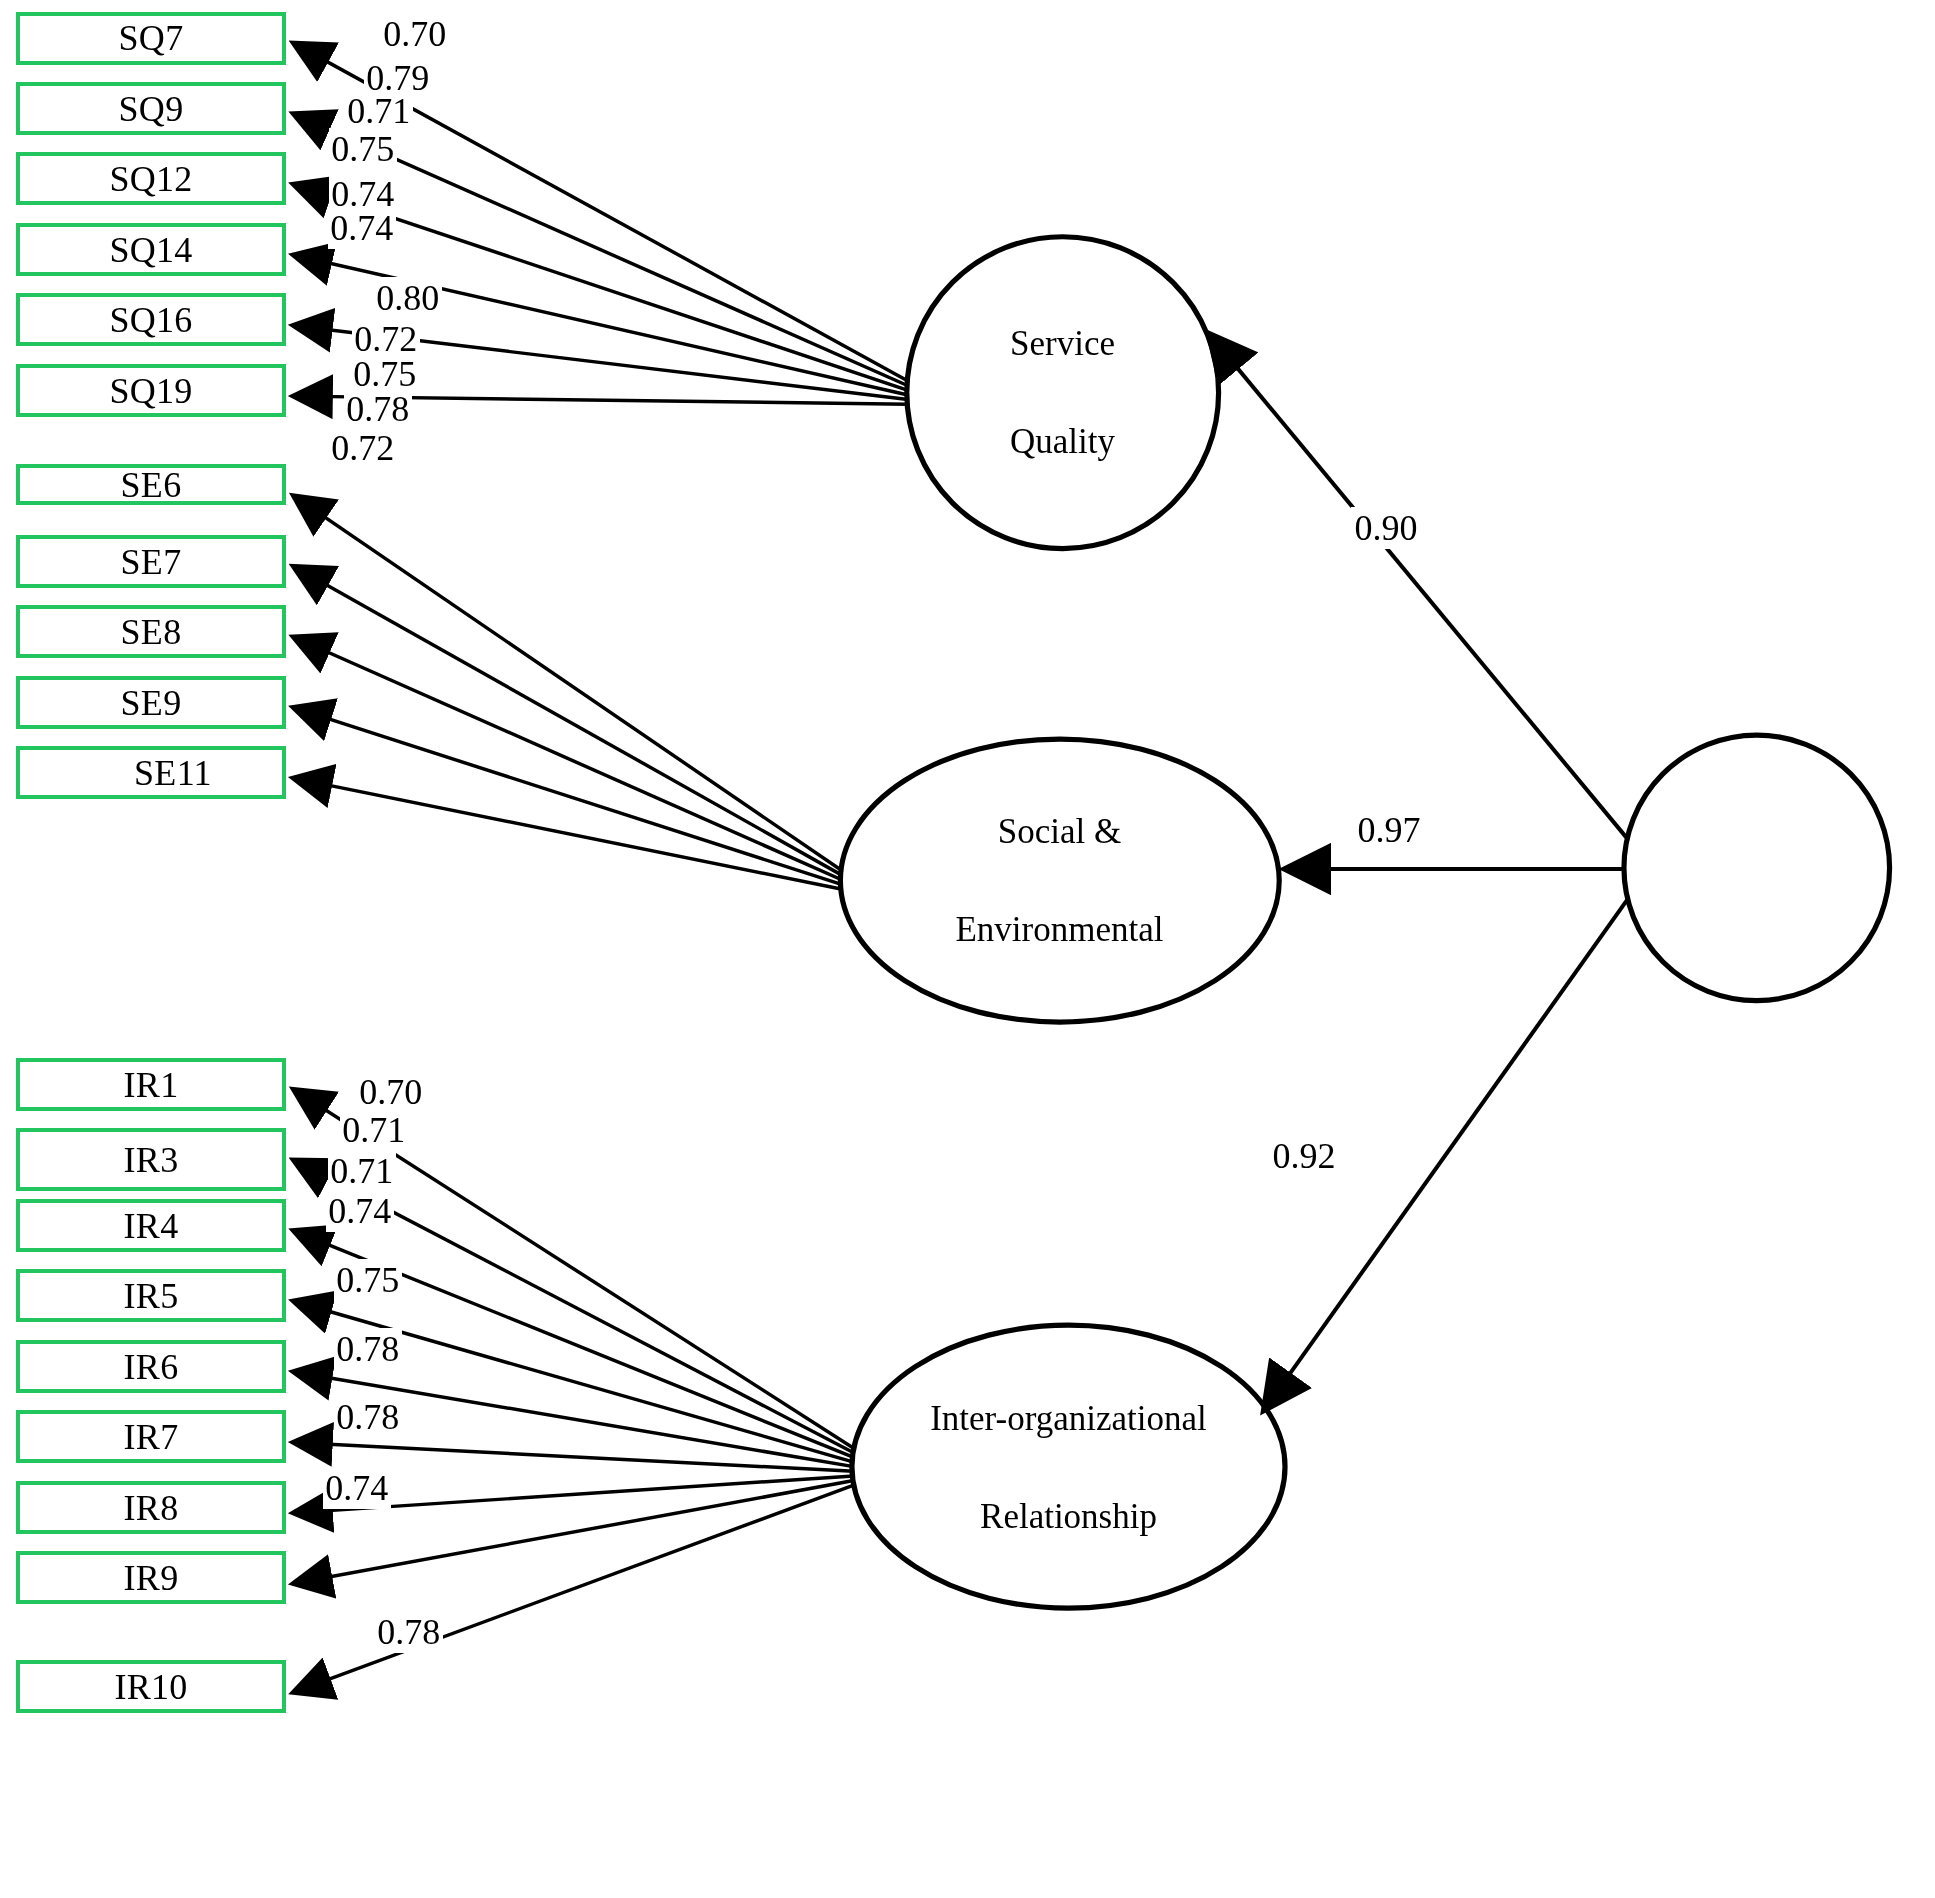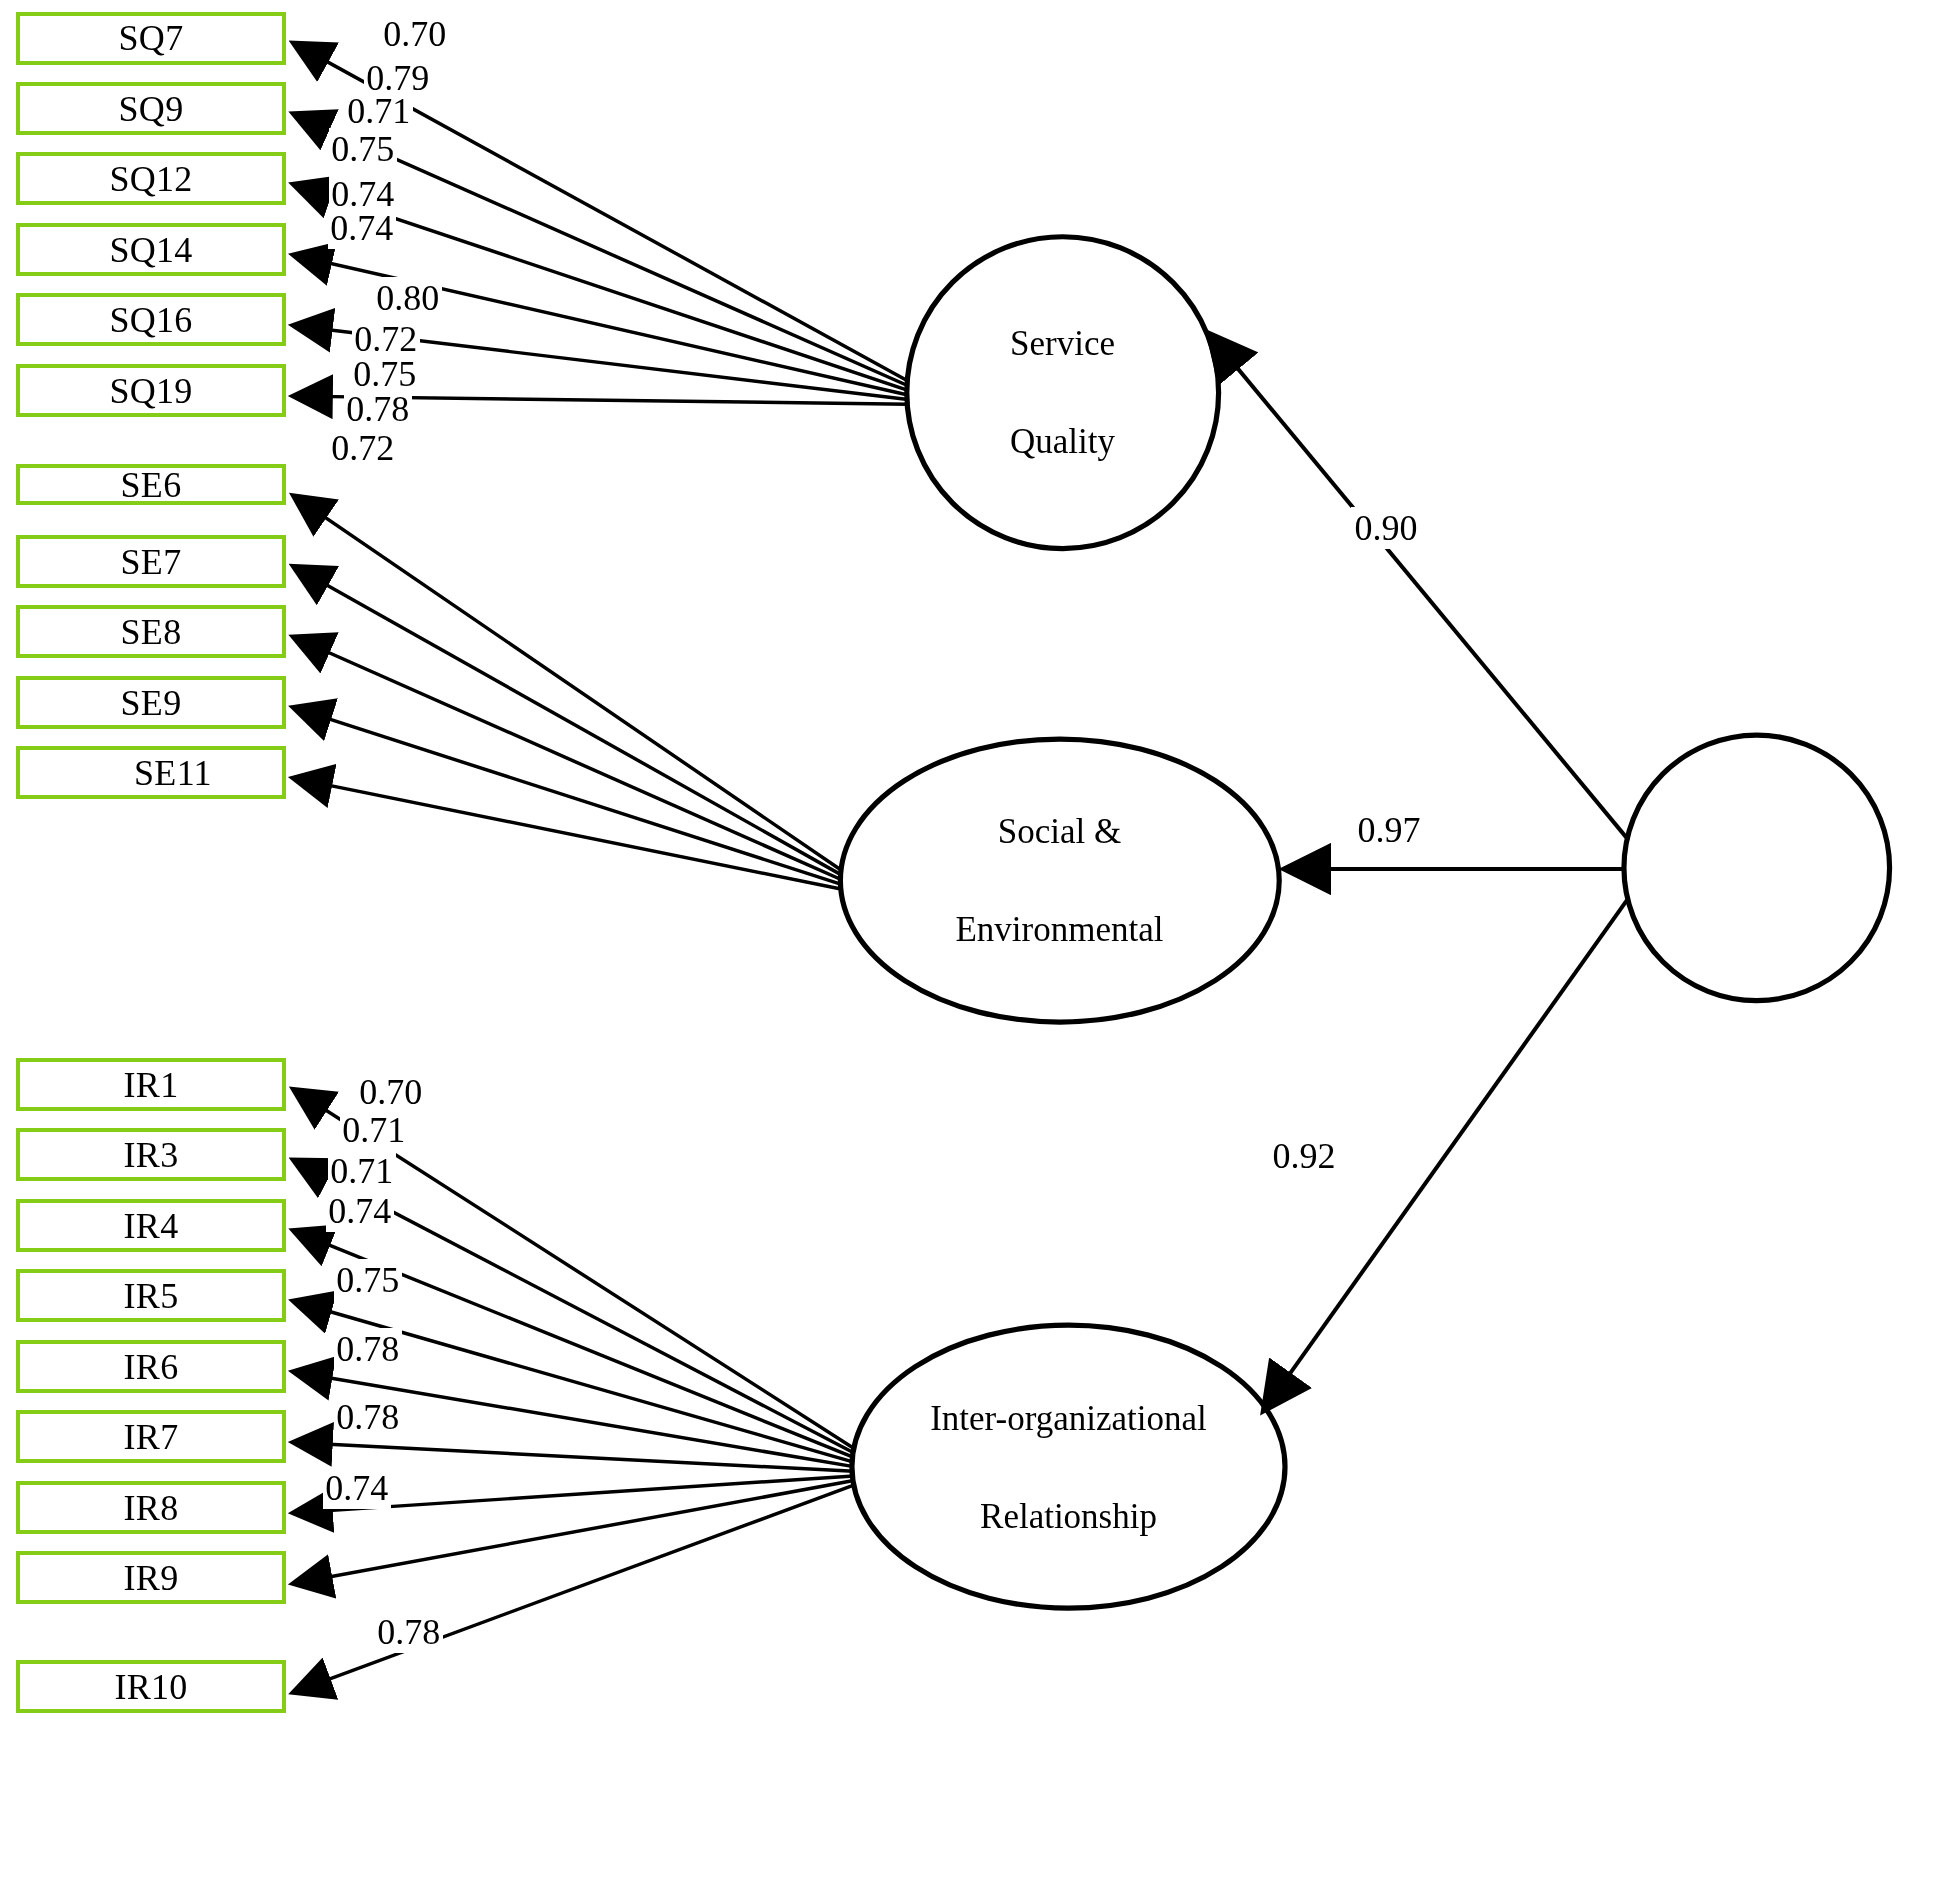--- a/index.html
+++ b/index.html
@@ -9,21 +9,21 @@
     background:#ffffff;
     font-family:"Liberation Serif","DejaVu Serif",serif;
     overflow:hidden;
   }
   #sem-svg{position:absolute;left:0;top:0;width:1936px;height:1898px;}
 
   
   .indicator-box{
     position:absolute;
     box-sizing:border-box;
-    border:4px solid #84cc16;
+    border:4px solid #22c55e;
     background:#ffffff;
     display:flex;
     align-items:center;
     justify-content:center;
     font-size:36px;
     color:#000000;
     letter-spacing:0.3px;
   }
   
   .latent-label{
@@ -123,21 +123,21 @@
   <div class="indicator-box" style="left:16px;top:293px;width:270px;height:53px;">SQ16</div>
   <div class="indicator-box" style="left:16px;top:364px;width:270px;height:53px;">SQ19</div>
 
   <div class="indicator-box" style="left:16px;top:464px;width:270px;height:41px;">SE6</div>
   <div class="indicator-box" style="left:16px;top:535px;width:270px;height:53px;">SE7</div>
   <div class="indicator-box" style="left:16px;top:605px;width:270px;height:53px;">SE8</div>
   <div class="indicator-box" style="left:16px;top:676px;width:270px;height:53px;">SE9</div>
   <div class="indicator-box" style="left:16px;top:746px;width:270px;height:53px;padding-left:44px;">SE11</div>
 
   <div class="indicator-box" style="left:16px;top:1058px;width:270px;height:53px;">IR1</div>
-  <div class="indicator-box" style="left:16px;top:1128px;width:270px;height:53px;">IR3</div>
+  <div class="indicator-box" style="left:16px;top:1128px;width:270px;height:63px;">IR3</div>
   <div class="indicator-box" style="left:16px;top:1199px;width:270px;height:53px;">IR4</div>
   <div class="indicator-box" style="left:16px;top:1269px;width:270px;height:53px;">IR5</div>
   <div class="indicator-box" style="left:16px;top:1340px;width:270px;height:53px;">IR6</div>
   <div class="indicator-box" style="left:16px;top:1410px;width:270px;height:53px;">IR7</div>
   <div class="indicator-box" style="left:16px;top:1481px;width:270px;height:53px;">IR8</div>
   <div class="indicator-box" style="left:16px;top:1551px;width:270px;height:53px;">IR9</div>
   <div class="indicator-box" style="left:16px;top:1660px;width:270px;height:53px;">IR10</div>
 
   <div class="latent-label latent-sq" style="left:918px;top:323px;width:289px;height:139px;">
     <span>Service</span>

